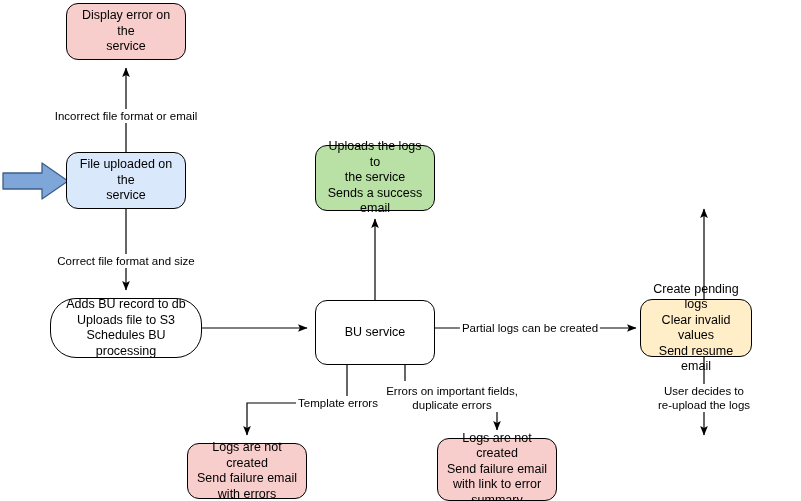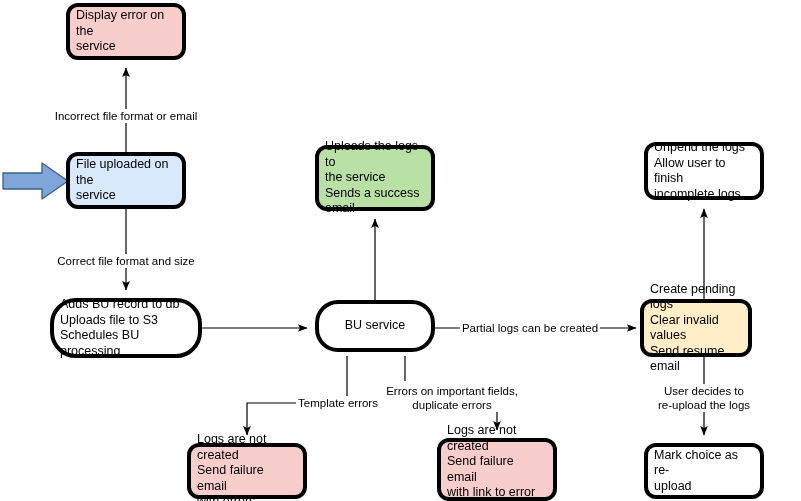--- a/index.html
+++ b/index.html
@@ -22,25 +22,26 @@
     position: absolute;
     left: 0;
     top: 0;
     width: 801px;
     height: 501px;
     pointer-events: none;
   }
   .node {
     position: absolute;
     box-sizing: border-box;
-    border: 4px solid #f97316;
+    border: 1px solid #f97316;
     border-radius: 12px;
     display: flex;
     align-items: center;
     justify-content: center;
+    text-align: center;
     font-size: 12.5px;
     line-height: 15.5px;
     color: #000000;
     padding: 2px 6px;
     white-space: pre-line;
     background: #ffffff;
   }
   .node.pink   { background: #f8cecc; border-color: #000000; }
   .node.blue   { background: #dae8fc; border-color: #000000; }
   .node.green  { background: #b9e0a5; border-color: #000000; }
@@ -124,41 +125,36 @@
 
   <div class="node white" style="left:50px;  top:298px; width:152px; height:60px;border-radius:26px;">Adds BU record to db
 Uploads file to S3
 Schedules BU processing</div>
 
   <div class="node green" style="left:315px; top:145px; width:120px; height:66px;">Uploads the logs to
 the service
 Sends a success
 email</div>
 
-  <div class="node white" style="left:315px; top:300px; width:120px; height:52px;border-radius:23px;">BU service</div>
+  <div class="node white" style="left:315px; top:300px; width:120px; height:65px;">BU service</div>
 
-  <div class="node white" style="left:644px; top:142px; width:120px; height:58px;">Unpend the logs
-Allow user to finish
-incomplete logs</div>
 
   <div class="node yellow" style="left:640px; top:299px; width:112px; height:58px;">Create pending logs
 Clear invalid values
 Send resume email</div>
 
   <div class="node pink" style="left:187px; top:443px; width:120px; height:56px;">Logs are not created
 Send failure email
 with errors</div>
 
   <div class="node pink" style="left:437px; top:438px; width:120px; height:63px;">Logs are not created
 Send failure email
 with link to error
 summary</div>
 
-  <div class="node white" style="left:644px; top:443px; width:120px; height:56px;">Mark choice as re-
-upload</div>
 
   <div class="edge-label" style="left:126px; top:116px;">Incorrect file format or email</div>
 
   <div class="edge-label" style="left:126px; top:261px;">Correct file format and size</div>
 
 
   <div class="edge-label" style="left:530px; top:328px;">Partial logs can be created</div>
 
 
   <div class="edge-label" style="left:704px; top:398px;">User decides to re-upload the logs</div>

